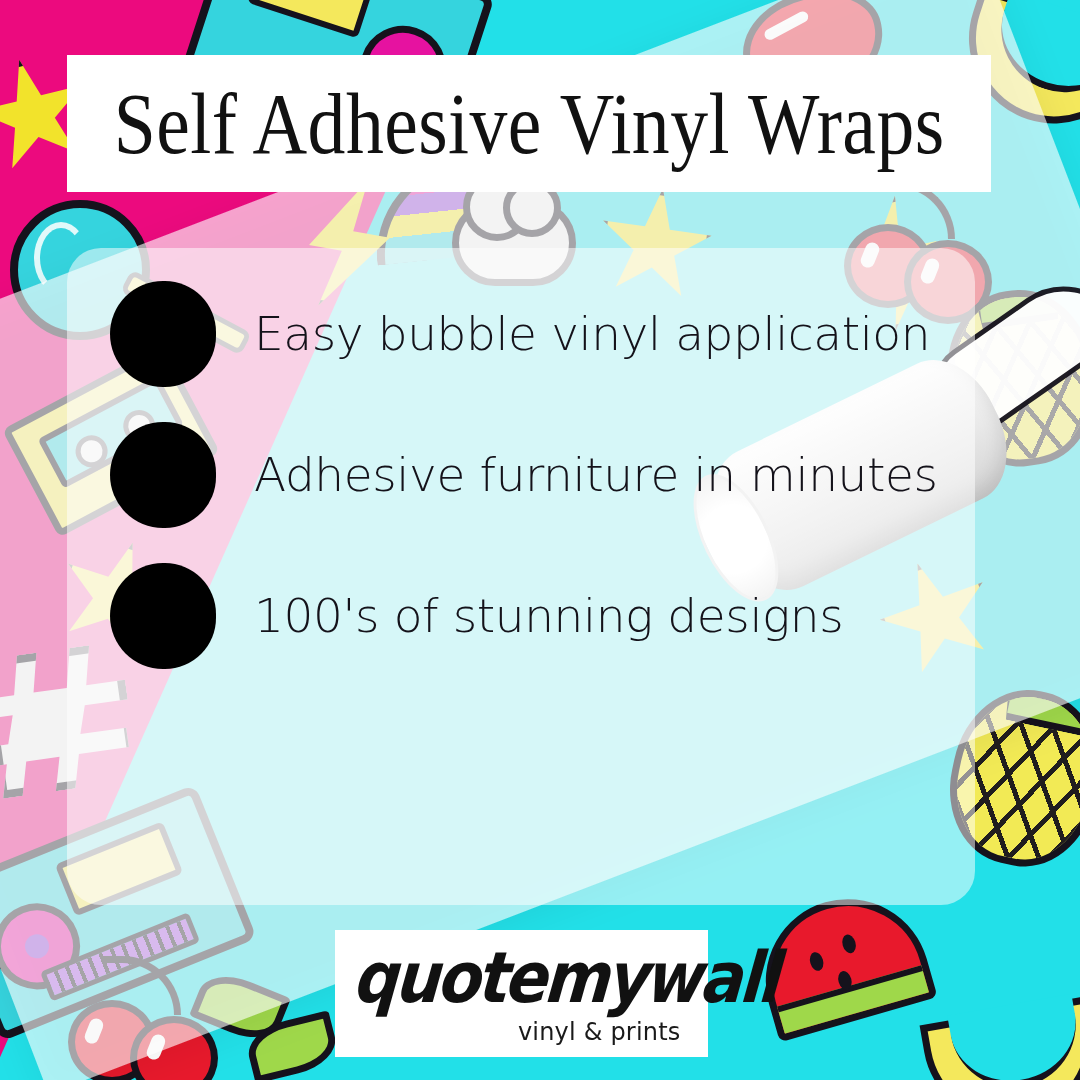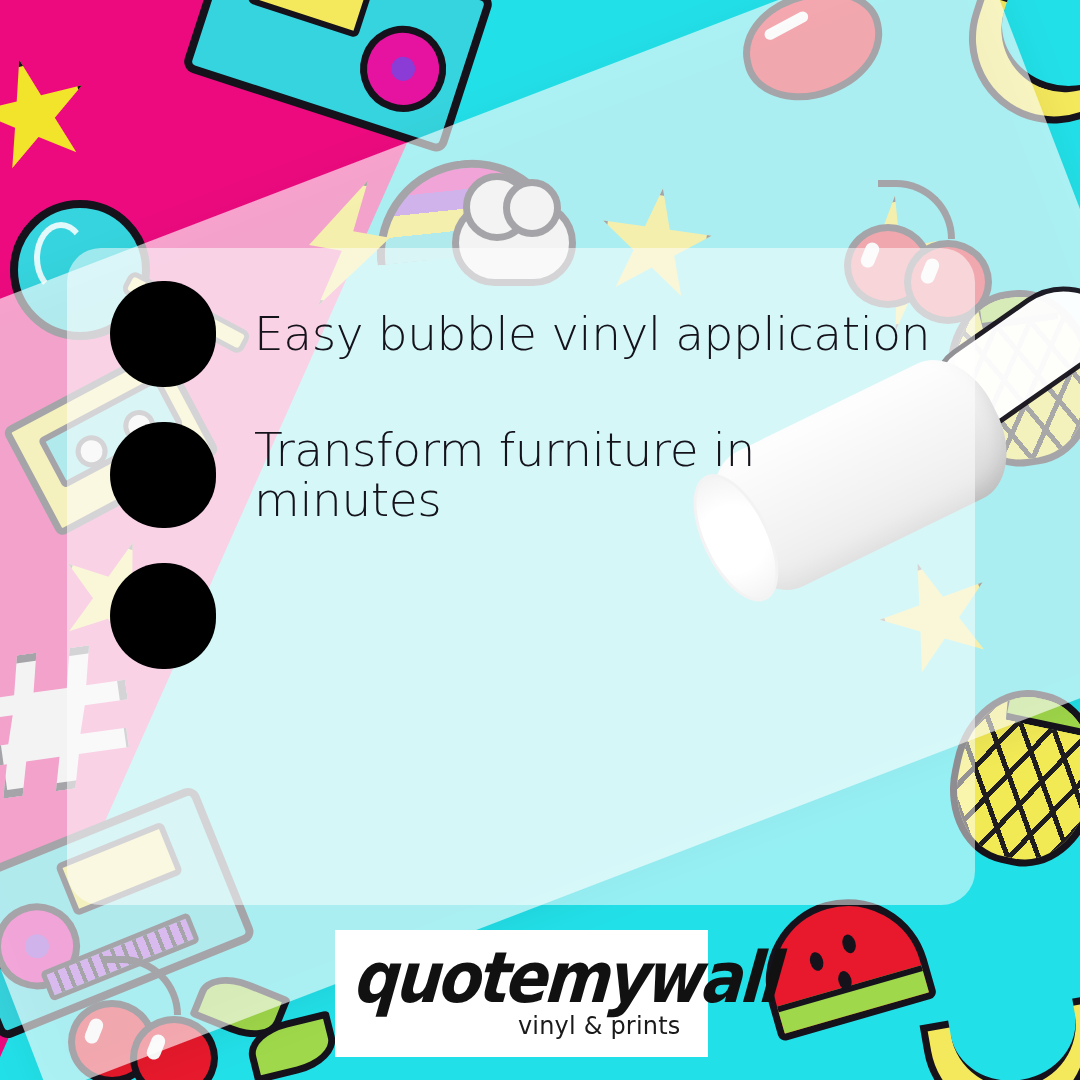--- a/index.html
+++ b/index.html
@@ -306,21 +306,21 @@
     font-family:"DejaVu Sans","Liberation Sans",sans-serif;
     font-weight:bold;
     font-style:italic;
     font-size:63px;
     line-height:1;
     color:#111111;
     letter-spacing:-3px;
     transform:skewX(-6deg) scaleY(1.12);
   }
   .logo-sub{
-    position:absolute;right:6px;bottom:6px;
+    position:absolute;right:6px;bottom:0;
     font-family:"DejaVu Sans","Liberation Sans",sans-serif;
     font-size:24px;
     color:#1a1a1a;
     letter-spacing:.2px;
   }
 </style>
 </head>
 <body>
 
 <div id="canvas">
@@ -404,37 +404,41 @@
   <div class="doodle leaf" style="left:248px;top:1020px;transform:rotate(-14deg);"></div>
   <div class="doodle star" style="left:880px;top:560px;transform:rotate(-20deg);"></div>
 
   <div class="wrap-sheet"></div>
   <div class="roll">
     <span class="roll-tail"></span>
     <span class="roll-tube"></span>
     <span class="roll-cap"></span>
   </div>
 
+  <div class="title-band">
+    <div class="title-text">Self Adhesive Vinyl Wraps</div>
+  </div>
 
   <div class="panel">
     <div class="features">
 
       <div class="feature">
         <span class="dot"></span>
         <span class="feature-text">Easy bubble vinyl application</span>
       </div>
 
       <div class="feature">
         <span class="dot"></span>
-        <span class="feature-text">Transform furniture in minutes</span>
+        <span class="feature-text">Adhesive furniture in minutes</span>
       </div>
 
 
       <div class="feature">
         <span class="dot"></span>
+        <span class="feature-text">100's of stunning designs</span>
       </div>
 
     </div>
   </div>
 
   <div class="logo-box">
     <div class="logo-inner">
       <div class="logo-word">quotemywall</div>
       <div class="logo-sub">vinyl &amp; prints</div>
     </div>

